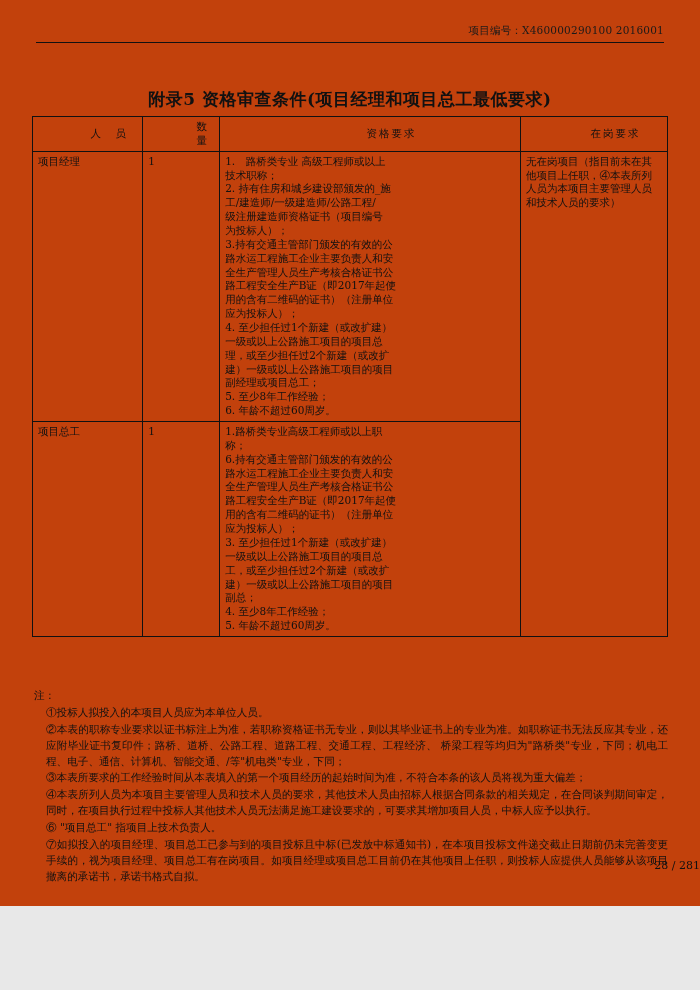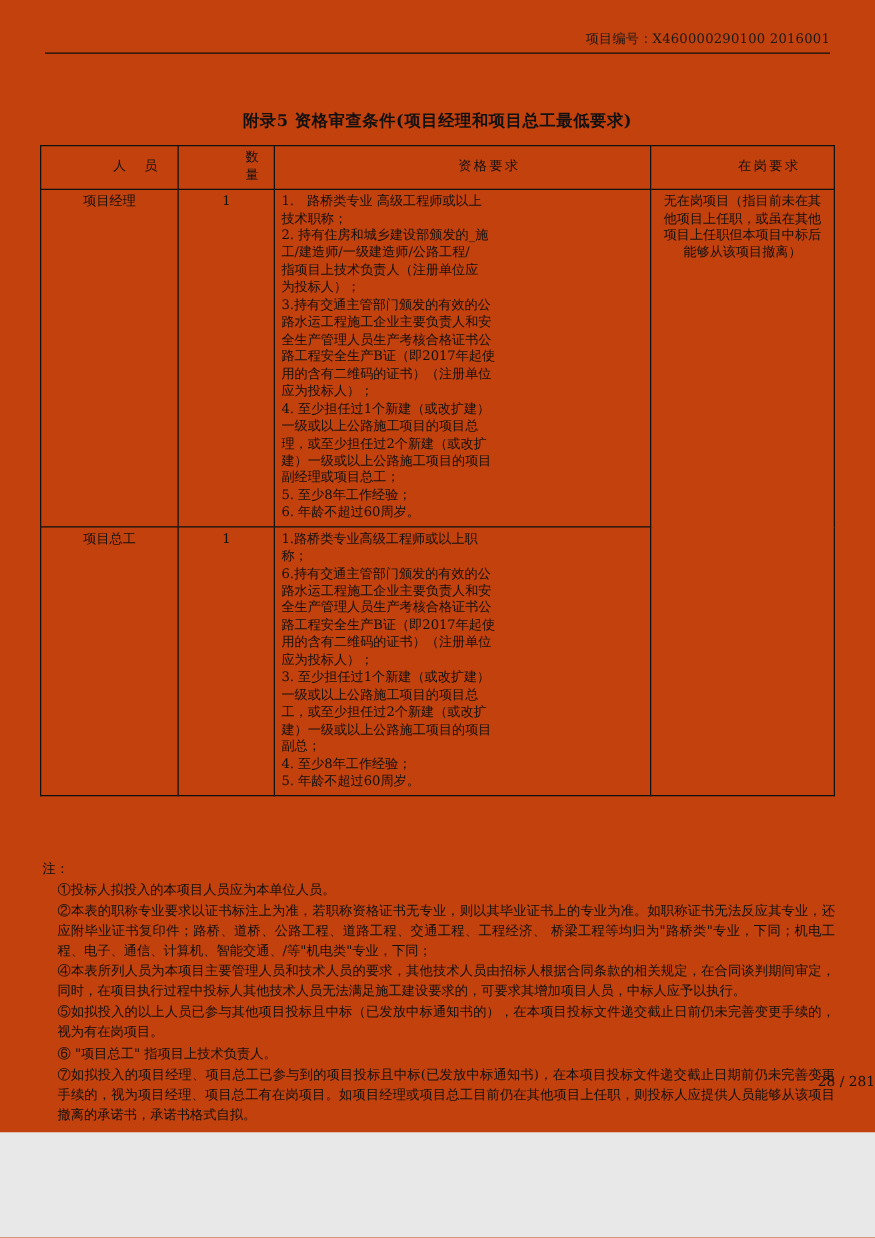--- a/index.html
+++ b/index.html
@@ -34,21 +34,21 @@
     left: 36px;
     right: 36px;
     border-bottom: 1px solid #111;
   }
   .doc-title {
     position: absolute;
     top: 88px;
     left: 0;
     width: 100%;
     text-align: center;
-    font-size: 13px;
+    font-size: 17px;
     font-weight: bold;
     font-family: "DejaVu Serif", "Liberation Serif", serif;
     letter-spacing: 0.5px;
   }
   table.req {
     position: absolute;
     top: 116px;
     left: 32px;
     width: 636px;
     border-collapse: collapse;
@@ -68,21 +68,20 @@
     font-weight: normal;
     height: 24px;
     letter-spacing: 2px;
     padding-left: 48px;
   }
   .col-person { width: 66px; }
   .col-qty { width: 46px; }
   .col-req { width: 180px; }
   .col-duty { width: 88px; }
   td.center-mid {
-    text-align: center;
     vertical-align: middle;
   }
   td.req-cell p {
     margin: 0;
   }
   .notes {
     position: absolute;
     top: 688px;
     left: 34px;
     width: 634px;
@@ -135,37 +134,37 @@
     </thead>
     <tbody>
       <tr>
         <td class="center-mid">项目经理</td>
         <td class="center-mid">1</td>
         <td class="req-cell">
             <p>1.　路桥类专业 高级工程师或以上</p>
             <p>技术职称；</p>
             <p>2. 持有住房和城乡建设部颁发的_施</p>
             <p>工/建造师/一级建造师/公路工程/</p>
-            <p>指项目上技术负责人（注册单位应</p>
+            <p>级注册建造师资格证书（项目编号</p>
             <p>为投标人）；</p>
             <p>3.持有交通主管部门颁发的有效的公</p>
             <p>路水运工程施工企业主要负责人和安</p>
             <p>全生产管理人员生产考核合格证书公</p>
             <p>路工程安全生产B证（即2017年起使</p>
             <p>用的含有二维码的证书）（注册单位</p>
             <p>应为投标人）；</p>
             <p>4. 至少担任过1个新建（或改扩建）</p>
             <p>一级或以上公路施工项目的项目总</p>
             <p>理，或至少担任过2个新建（或改扩</p>
             <p>建）一级或以上公路施工项目的项目</p>
             <p>副经理或项目总工；</p>
             <p>5. 至少8年工作经验；</p>
             <p>6. 年龄不超过60周岁。</p>
           </td>
-        <td class="center-mid" rowspan="2">无在岗项目（指目前未在其他项目上任职，或虽在其他项目上任职但本项目中标后能够从该项目撤离）</td>
+        <td class="center-mid" rowspan="2">无在岗项目（指目前未在其他项目上任职，④本表所列人员为本项目主要管理人员和技术人员的要求）</td>
       </tr>
       <tr>
         <td class="center-mid">项目总工</td>
         <td class="center-mid">1</td>
         <td class="req-cell">
             <p>1.路桥类专业高级工程师或以上职</p>
             <p>称；</p>
             <p>6.持有交通主管部门颁发的有效的公</p>
             <p>路水运工程施工企业主要负责人和安</p>
             <p>全生产管理人员生产考核合格证书公</p>
@@ -182,21 +181,21 @@
           </td>
       </tr>
     </tbody>
   </table>
 
   <div class="notes">
     <p class="note-head">注：</p>
     <div>
         <p class="note">①投标人拟投入的本项目人员应为本单位人员。</p>
         <p class="note">②本表的职称专业要求以证书标注上为准，若职称资格证书无专业，则以其毕业证书上的专业为准。如职称证书无法反应其专业，还应附毕业证书复印件；路桥、道桥、公路工程、道路工程、交通工程、工程经济、 桥梁工程等均归为"路桥类"专业，下同；机电工程、电子、通信、计算机、智能交通、/等"机电类"专业，下同；</p>
+        <p class="note">③本表所要求的工作经验时间从本表填入的第一个项目经历的起始时间为准，不符合本条的该人员将视为重大偏差；</p>
         <p class="note">④本表所列人员为本项目主要管理人员和技术人员的要求，其他技术人员由招标人根据合同条款的相关规定，在合同谈判期间审定，同时，在项目执行过程中投标人其他技术人员无法满足施工建设要求的，可要求其增加项目人员，中标人应予以执行。</p>
-        <p class="note">⑤如拟投入的以上人员已参与其他项目投标且中标（已发放中标通知书的），在本项目投标文件递交截止日前仍未完善变更手续的，视为有在岗项目。</p>
         <p class="note">⑥ "项目总工" 指项目上技术负责人。</p>
         <p class="note">⑦如拟投入的项目经理、项目总工已参与到的项目投标且中标(已发放中标通知书)，在本项目投标文件递交截止日期前仍未完善变更手续的，视为项目经理、项目总工有在岗项目。如项目经理或项目总工目前仍在其他项目上任职，则投标人应提供人员能够从该项目撤离的承诺书，承诺书格式自拟。</p>
       </div>
   </div>
 
   <div class="page-num">28 / 281</div>
 </div>
 
 </body></html>

